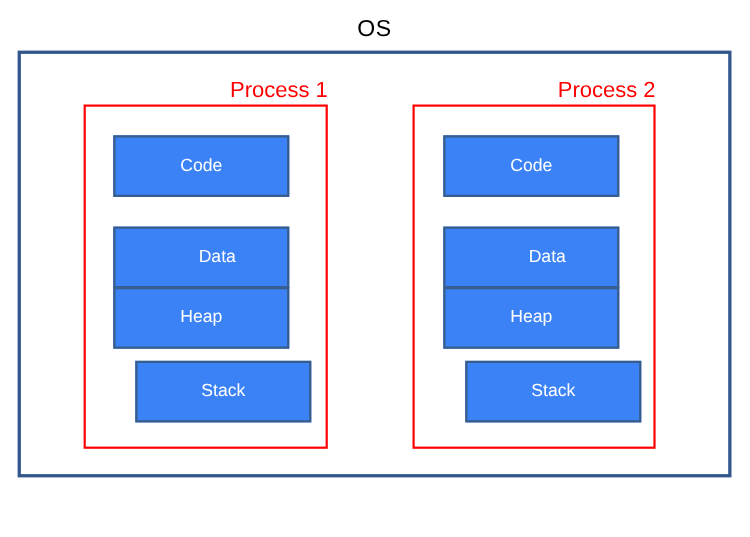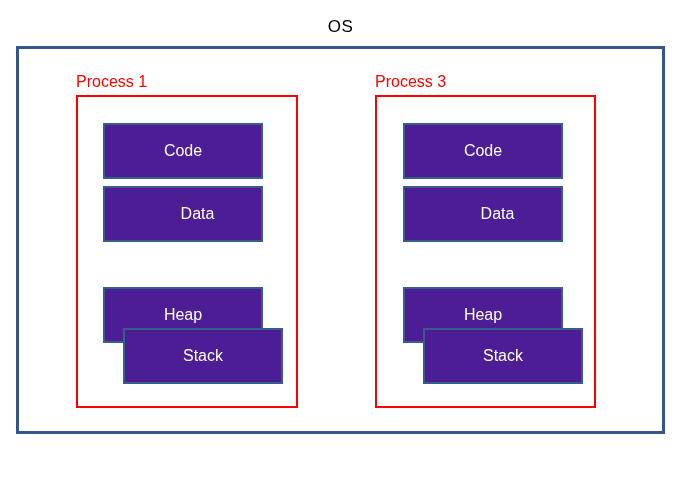--- a/index.html
+++ b/index.html
@@ -23,21 +23,21 @@
     height: 488px;
   }
 
   
   .os-title {
     position: absolute;
     left: 16px;
     top: 16px;
     width: 649px;
     text-align: center;
-    font-size: 17px;
+    font-size: 21px;
     line-height: 22px;
     color: #000000;
     letter-spacing: 0.5px;
   }
 
   
   .os-box {
     position: absolute;
     left: 16px;
     top: 46px;
@@ -45,24 +45,24 @@
     height: 388px;
     border: 3px solid #33578C;
     box-sizing: border-box;
     background: #ffffff;
   }
 
   
   .process-label {
     position: absolute;
     top: 72px;
-    font-size: 16px;
+    font-size: 20px;
     line-height: 20px;
     color: #FF0000;
-    text-align: left;
+    text-align: right;
     white-space: nowrap;
   }
   .process-label.p1 { left: 76px; width: 222px; }
   .process-label.p2 { left: 375px; width: 221px; }
 
   
   .process-box {
     position: absolute;
     top: 95px;
     height: 313px;
@@ -72,32 +72,32 @@
   }
   .process-box.p1 { left: 76px; width: 222px; }
   .process-box.p2 { left: 375px; width: 221px; }
 
   
   .seg {
     position: absolute;
     height: 56px;
     border: 2px solid #385D8A;
     box-sizing: border-box;
-    background: #4c1d95;
+    background: #3b82f6;
     color: #ffffff;
     font-size: 16px;
     display: flex;
     align-items: center;
     justify-content: center;
   }
   .seg.col1 { left: 103px; width: 160px; }
   .seg.col2 { left: 403px; width: 160px; }
   .seg.r0 { top: 123px; }
-  .seg.r1 { top: 186px; padding-left: 29px; }
-  .seg.r2 { top: 261px; margin-top: 26px; }
+  .seg.r1 { top: 206px; padding-left: 29px; }
+  .seg.r2 { top: 261px; }
   .seg.r3 { top: 328px; margin-left: 20px; }
 
   
   .footnote {
     position: absolute;
     left: 27px;
     top: 444px;
     font-size: 16px;
     line-height: 24px;
     color: #1a1a1a;
@@ -114,21 +114,21 @@
   <div class="os-box"></div>
 
   <div class="process-label p1">Process 1</div>
   <div class="process-box p1"></div>
 
   <div class="seg col1 r0">Code</div>
   <div class="seg col1 r1">Data</div>
   <div class="seg col1 r2">Heap</div>
   <div class="seg col1 r3">Stack</div>
 
-  <div class="process-label p2">Process 3</div>
+  <div class="process-label p2">Process 2</div>
   <div class="process-box p2"></div>
 
   <div class="seg col2 r0">Code</div>
   <div class="seg col2 r1">Data</div>
   <div class="seg col2 r2">Heap</div>
   <div class="seg col2 r3">Stack</div>
 
 
 </div>
 

